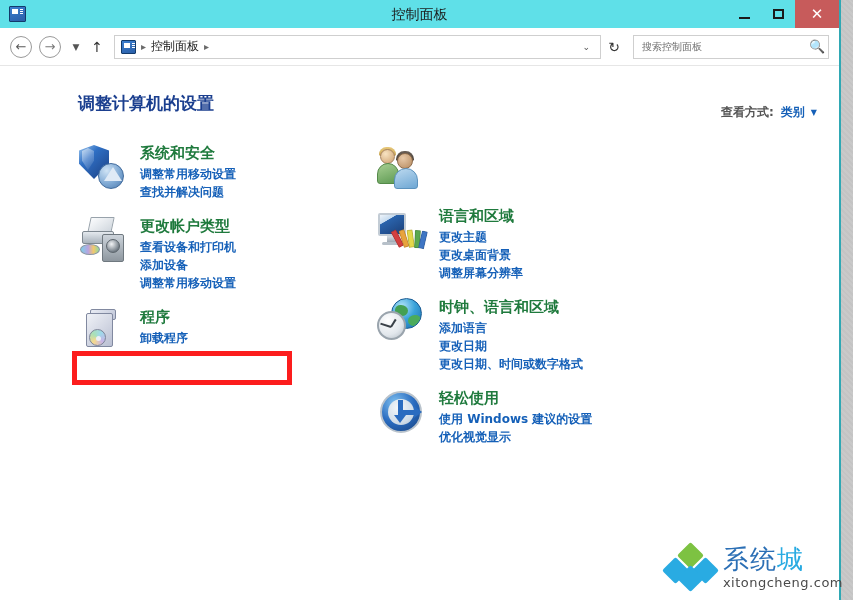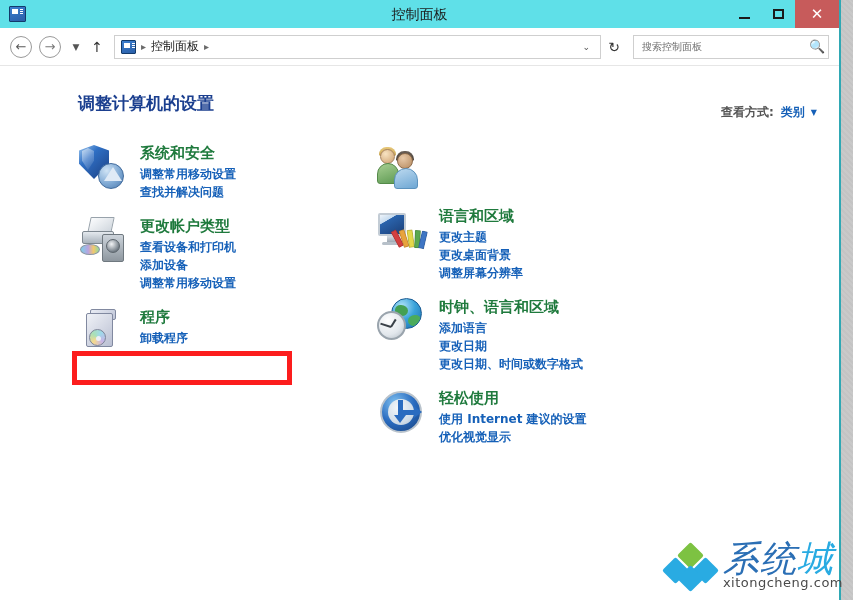--- a/index.html
+++ b/index.html
@@ -410,23 +410,22 @@
   .dia {
     position: absolute; width: 19px; height: 19px;
     transform: rotate(45deg); border-radius: 2px;
   }
   .dia-top { left: 18px; top: 1px; background: #7dc242; }
   .dia-left { left: 3px; top: 16px; background: #29abe2; }
   .dia-right { left: 33px; top: 16px; background: #29abe2; }
   .dia-bottom { left: 18px; top: 24px; background: #29abe2; }
   #wm-text { margin-left: 4px; }
   #wm-cn {
-    font-size: 36px; line-height: 30px; color: #2b6fb5;
+    font-size: 26px; line-height: 30px; color: #2b6fb5;
     letter-spacing: 1px;
-    font-style: italic;
   }
   #wm-cn .accent { color: #29abe2; }
   #wm-en {
     font-size: 13px; color: #4a4a4a; letter-spacing: .5px;
     text-align: right; margin-top: 1px;
   }
 </style>
 </head>
 <body>
 
@@ -611,21 +610,21 @@
           <div class="category">
             <div class="cat-icon">
               <div class="ic i-ease"></div>
               <div class="ic i-ease-in"></div>
               <div class="ic i-ease-arrow-d"></div>
               <div class="ic i-ease-arrow-r"></div>
             </div>
             <div class="cat-body">
               <div class="cat-title">轻松使用</div>
               <div class="cat-link">
-                <span>使用 Internet 建议的设置</span>
+                <span>使用 Windows 建议的设置</span>
               </div>
               <div class="cat-link">
                 <span>优化视觉显示</span>
               </div>
             </div>
           </div>
 
         </div>
       </div>
 

